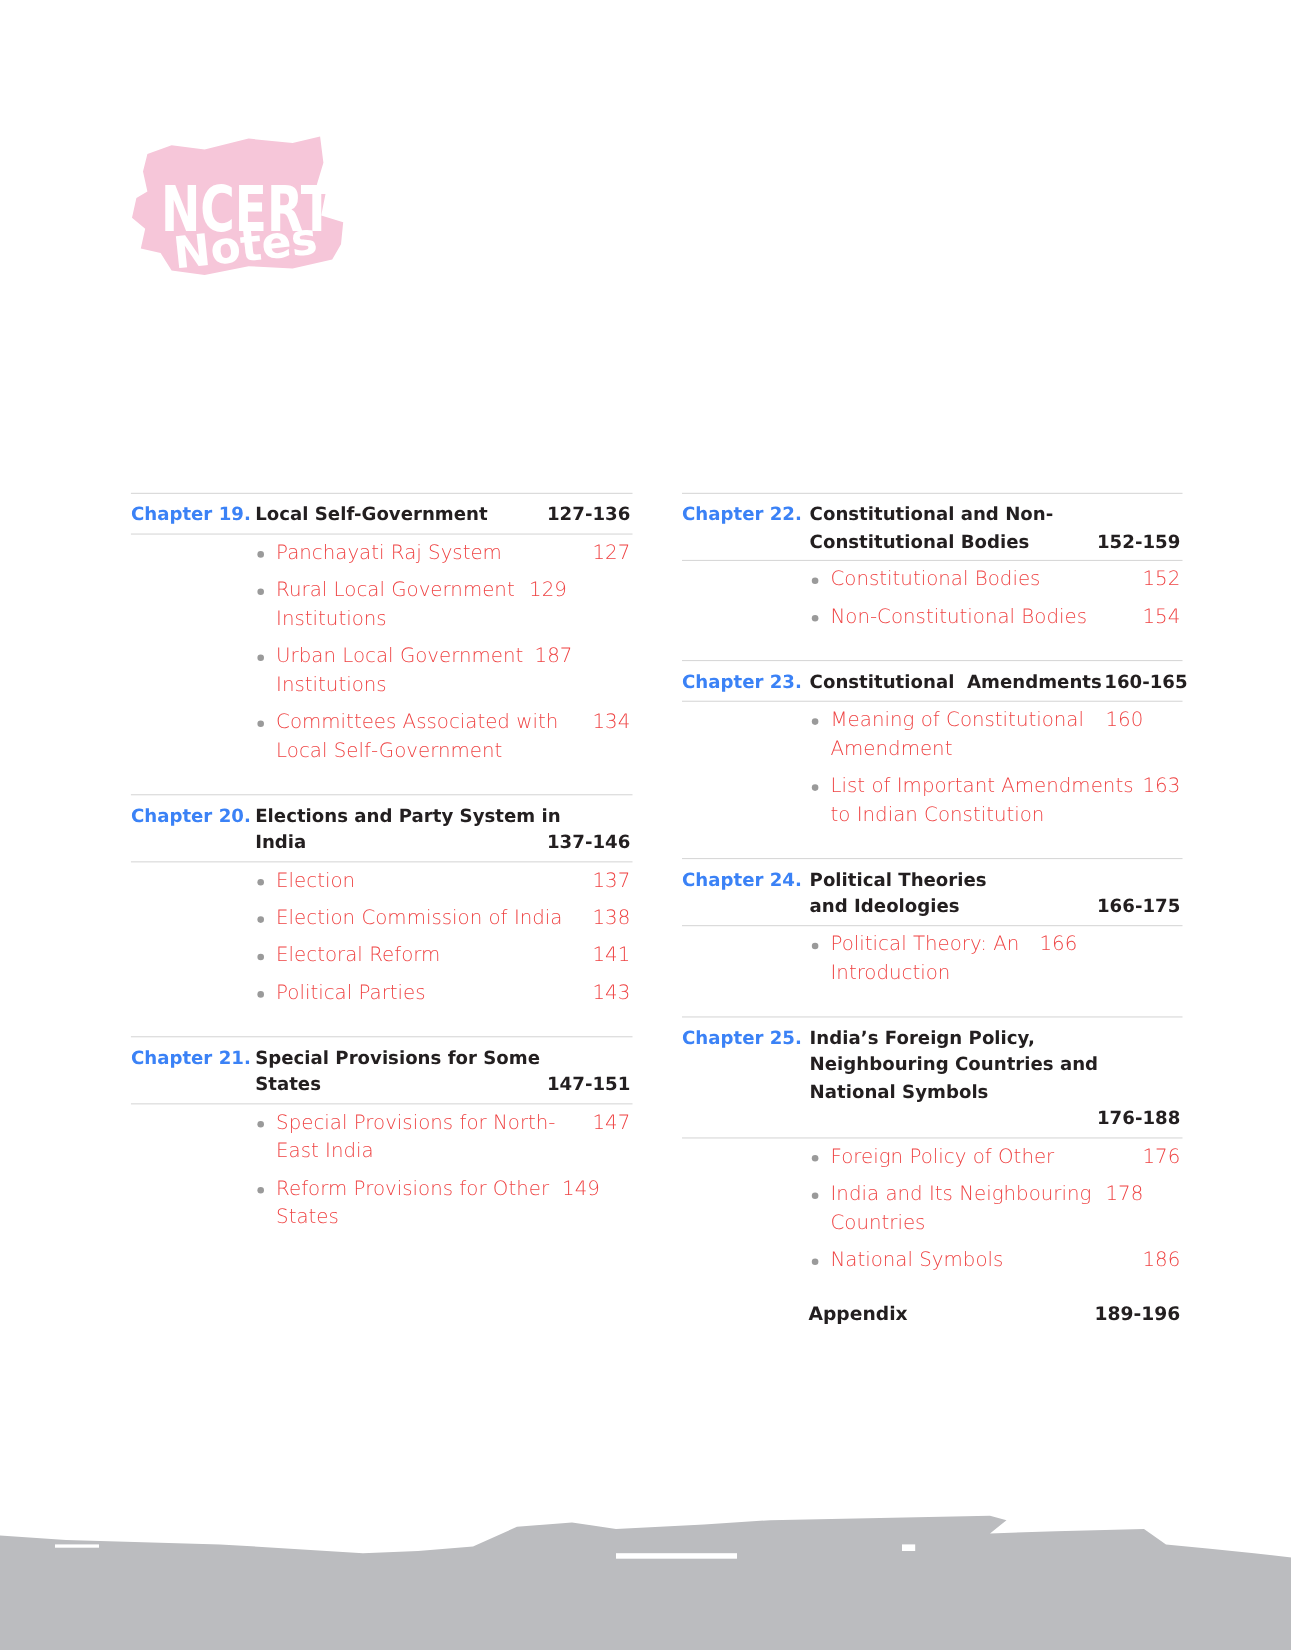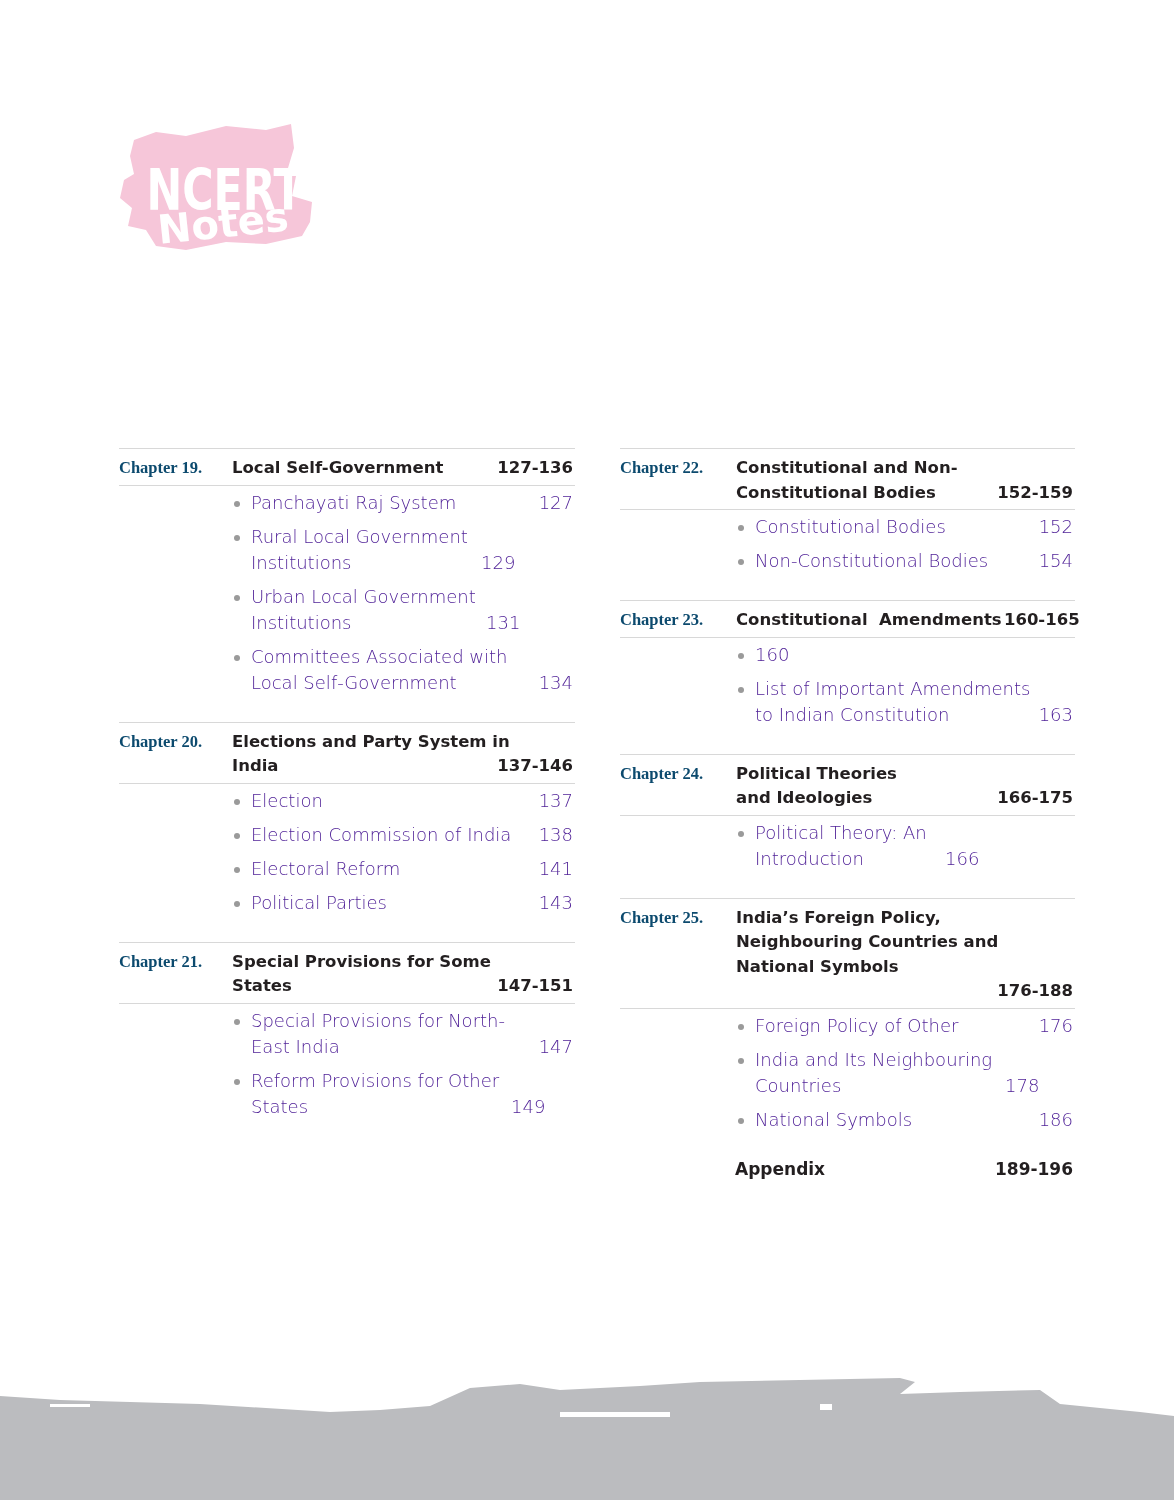--- a/index.html
+++ b/index.html
@@ -3,27 +3,27 @@
 <meta charset="utf-8">
 <style>
   html, body { margin:0; padding:0; }
   body { width:1174px; height:1500px; background:#ffffff; position:relative; overflow:hidden; font-family:"DejaVu Sans", sans-serif; color:#231f20; }
   .logo { position:absolute; left:116px; top:118px; width:200px; height:140px; }
   .col { position:absolute; top:448px; width:456px; }
   .col-left { left:119px; }
   .col-right { left:596px; width:455px;margin-left:24px; }
   .chapter { border-top:1px solid #d8d8d8; }
   .ch-head { display:flex; border-bottom:1px solid #d8d8d8; padding:7px 0 4px 0; }
-  .ch-num { width:113px; flex:none; color:#0c4a6e; font-weight:bold; font-size:16.5px; line-height:24px; white-space:nowrap;font-family:Liberation Serif, serif; }
+  .ch-num { width:113px; flex:none; color:#3b82f6; font-weight:bold; font-size:16.5px; line-height:24px; white-space:nowrap; }
   .ch-title-wrap { flex:1; position:relative; font-weight:bold; font-size:16.5px; line-height:24.5px; }
   .ch-title { display:block; padding-right:80px; }
   .ch-pages { position:absolute; right:2px; bottom:0; font-weight:bold; }
   .ch-pages.newline { position:static; display:block; text-align:right; padding-right:2px; }
   .topics { padding:4px 0 18px 113px; }
-  .topic { display:flex; align-items:flex-end; font-size:18px; line-height:26px; color:#4c1d95; font-weight:300; margin-bottom:8px; }
+  .topic { display:flex; align-items:flex-start; font-size:18px; line-height:26px; color:#ef4444; font-weight:300; margin-bottom:8px; }
   .bullet { width:19px; flex:none; align-self:flex-start; position:relative; height:26px; }
   .bullet::after { content:""; position:absolute; left:2px; top:11px; width:6px; height:6px; border-radius:50%; background:#9a9a9a; }
   .topic-text { flex:1; }
   .topic-page { flex:none; text-align:right; padding-right:2px; }
   .appendix { display:flex; padding-left:115px; font-weight:bold; font-size:17px; margin-top:10px;justify-content:flex-end; }
   .appendix .t { flex:1; }
   .appendix .p { padding-right:2px; }
   .footer-band { position:absolute; left:0; bottom:0; width:1174px; height:140px; }
 </style>
 </head>
@@ -54,21 +54,21 @@
           <span class="topic-page">127</span>
         </div>
       <div class="topic">
           <span class="bullet"></span>
           <span class="topic-text" style="max-width:230px">Rural Local Government Institutions</span>
           <span class="topic-page">129</span>
         </div>
       <div class="topic">
           <span class="bullet"></span>
           <span class="topic-text" style="max-width:235px">Urban Local Government Institutions</span>
-          <span class="topic-page">131</span>
+          <span class="topic-page">187</span>
         </div>
       <div class="topic">
           <span class="bullet"></span>
           <span class="topic-text" style="max-width:300px">Committees Associated with Local Self-Government</span>
           <span class="topic-page">134</span>
         </div>
     </div>
   </div>
 
   <div class="chapter">
@@ -154,20 +154,21 @@
     <div class="ch-head">
       <span class="ch-num" style="width:116px">Chapter 23.</span>
       <span class="ch-title-wrap">
         <span class="ch-title" style="white-space:pre">Constitutional  Amendments</span>
         <span class="ch-pages">160-165</span>
       </span>
     </div>
     <div class="topics" style="padding-left:116px">
       <div class="topic">
           <span class="bullet"></span>
+          <span class="topic-text" style="max-width:250px">Meaning of Constitutional Amendment</span>
           <span class="topic-page">160</span>
         </div>
       <div class="topic">
           <span class="bullet"></span>
           <span class="topic-text" style="max-width:285px">List of Important Amendments to Indian Constitution</span>
           <span class="topic-page">163</span>
         </div>
     </div>
   </div>
 

